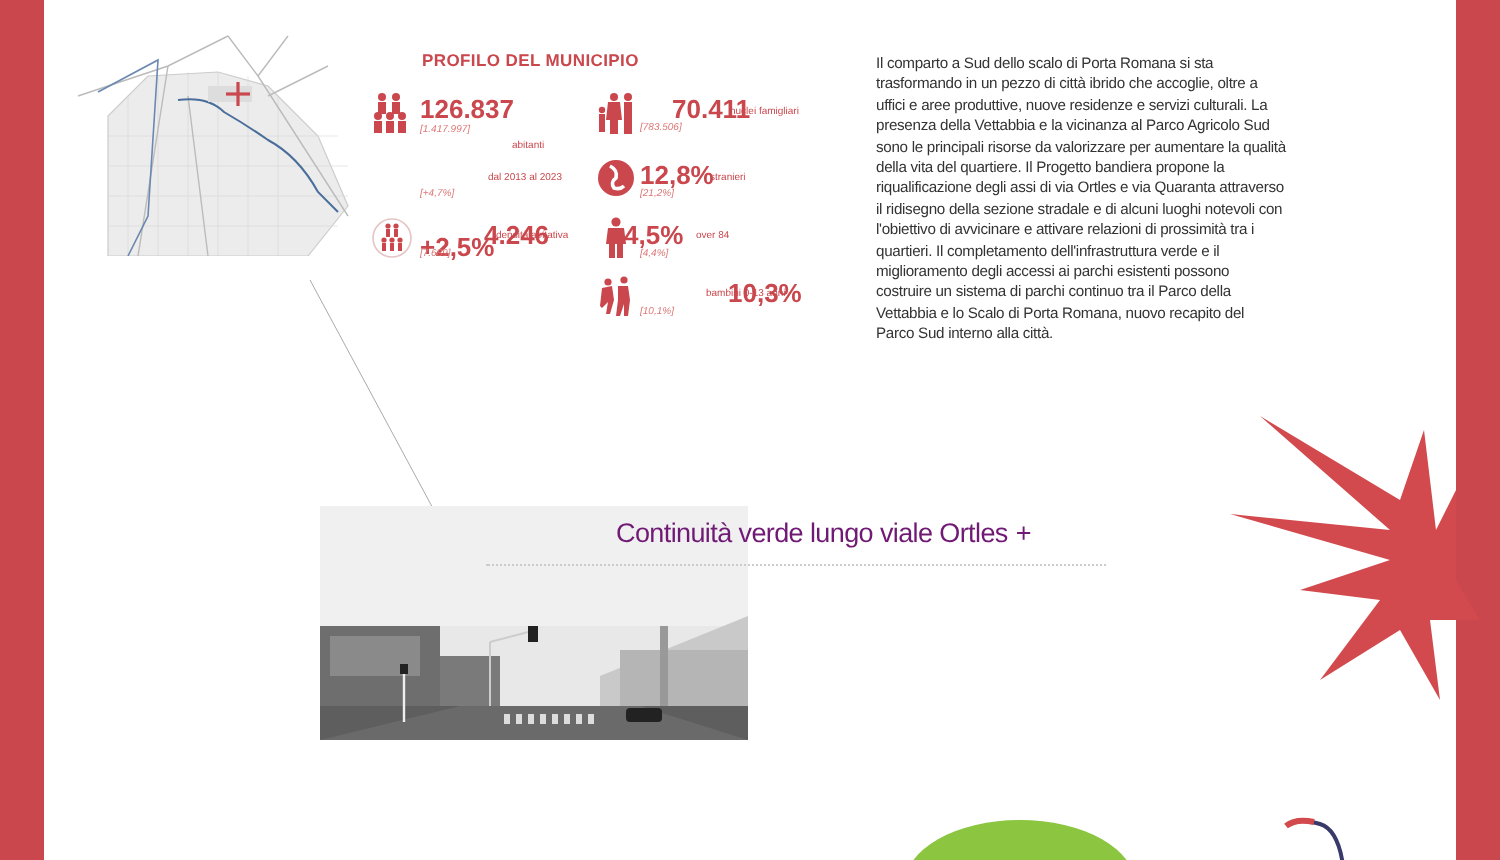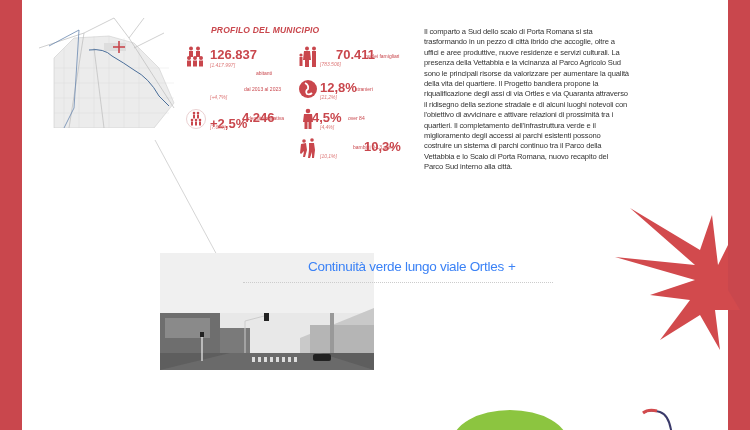--- a/index.html
+++ b/index.html
@@ -9,41 +9,41 @@
   }
   .border-left { position:absolute; left:0; top:0; width:22px; height:430px; background:#c9474d; }
   .border-right { position:absolute; left:728px; top:0; width:22px; height:430px; background:#c9474d; }
 
   
   .map { position:absolute; left:34px; top:8px; width:150px; height:120px; }
 
   
   .profile-title {
     position:absolute; left:211px; top:25px; font-size:8.5px; font-weight:bold;
-    color:#c9474d; letter-spacing:0.2px;font-style:italic;
+    color:#c9474d; letter-spacing:0.2px;
   }
   .stat { position:absolute; color:#c9474d; }
   .stat .icon { position:absolute; left:0; top:0; width:20px; height:22px; }
   .stat .num { position:absolute; font-weight:bold; font-size:13px; white-space:nowrap; line-height:13px;text-align:center; }
   .stat .lbl { position:absolute; font-size:5px; color:#c9474d; white-space:nowrap; line-height:6px; }
   .stat .sub { position:absolute; font-size:5px; font-style:italic; color:#d77; white-space:nowrap; line-height:6px; }
 
   
   .paragraph {
-    position:absolute; left:424px; top:27px; width:205px;
+    position:absolute; left:438px; top:27px; width:205px;
     font-size:7.6px; line-height:10.4px; color:#333; letter-spacing:-0.15px;
   }
 
   
   .leader { position:absolute; left:0; top:0; width:750px; height:430px; pointer-events:none; }
 
   
   .photo { position:absolute; left:160px; top:253px; width:214px; height:117px; background:#ddd; overflow:hidden; }
   .photo-title {
-    position:absolute; left:308px; top:259px; font-size:13.5px; color:#3b82f6;
+    position:absolute; left:308px; top:259px; font-size:13.5px; color:#701a75;
     white-space:nowrap; letter-spacing:-0.3px;
   }
   .photo-title .plus { margin-left:4px; }
   .title-underline { position:absolute; left:243px; top:282px; width:310px; border-top:1px dotted #ccc; }
 
   .star { position:absolute; left:600px; top:190px; width:150px; height:165px; }
   .green-blob { position:absolute; left:450px; top:408px; width:120px; height:50px; }
   .lamp { position:absolute; left:640px; top:405px; width:60px; height:30px; }
 </style>
 </head>

